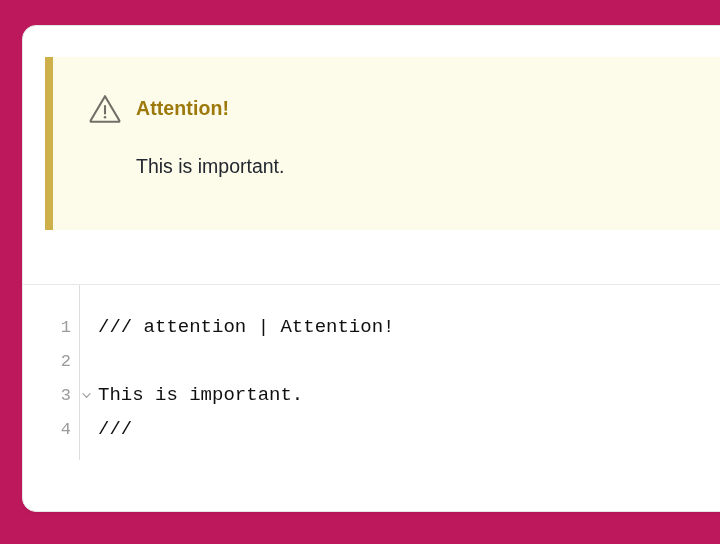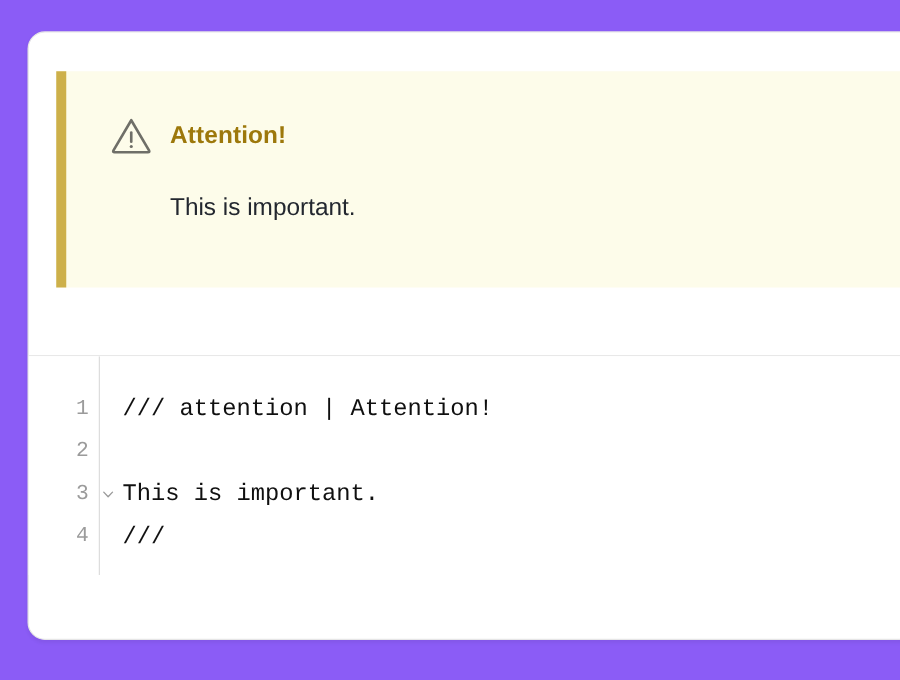--- a/index.html
+++ b/index.html
@@ -10,21 +10,21 @@
     height: 544px;
     overflow: hidden;
     background: #ffffff;
     font-family: "Liberation Sans", sans-serif;
   }
 
   #root {
     position: relative;
     width: 720px;
     height: 544px;
-    background: #8b5cf6;
+    background: #be185d;
   }
 
   
   .card {
     position: absolute;
     left: 22px;
     top: 25px;
     width: 760px;           
     height: 487px;
     background: #ffffff;

